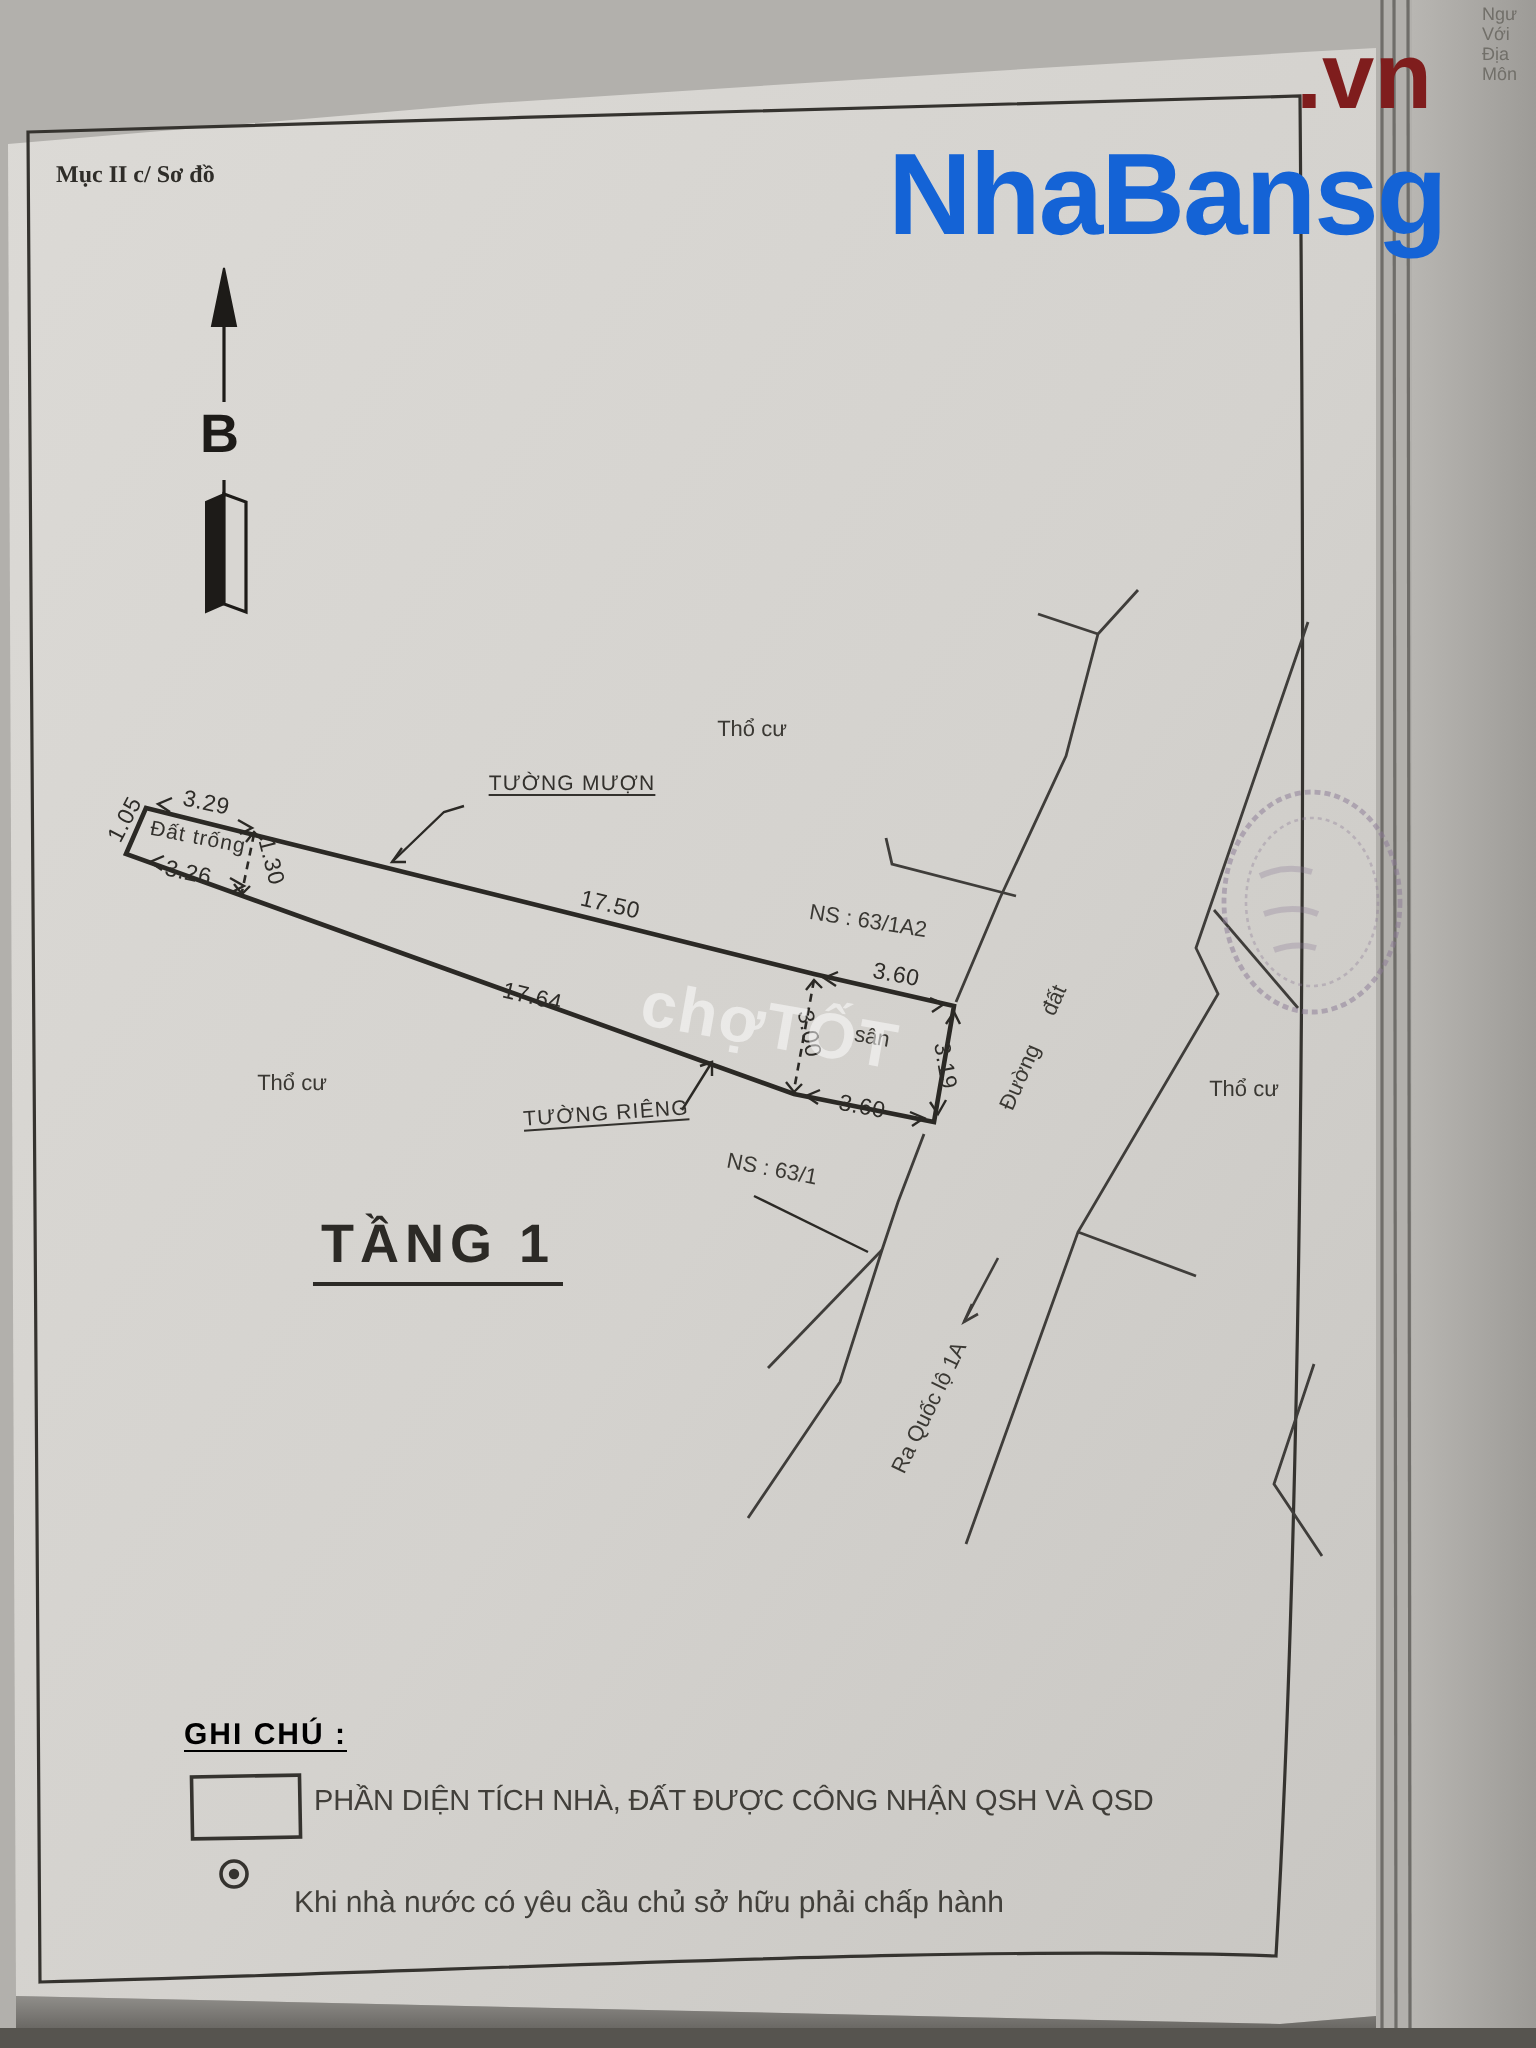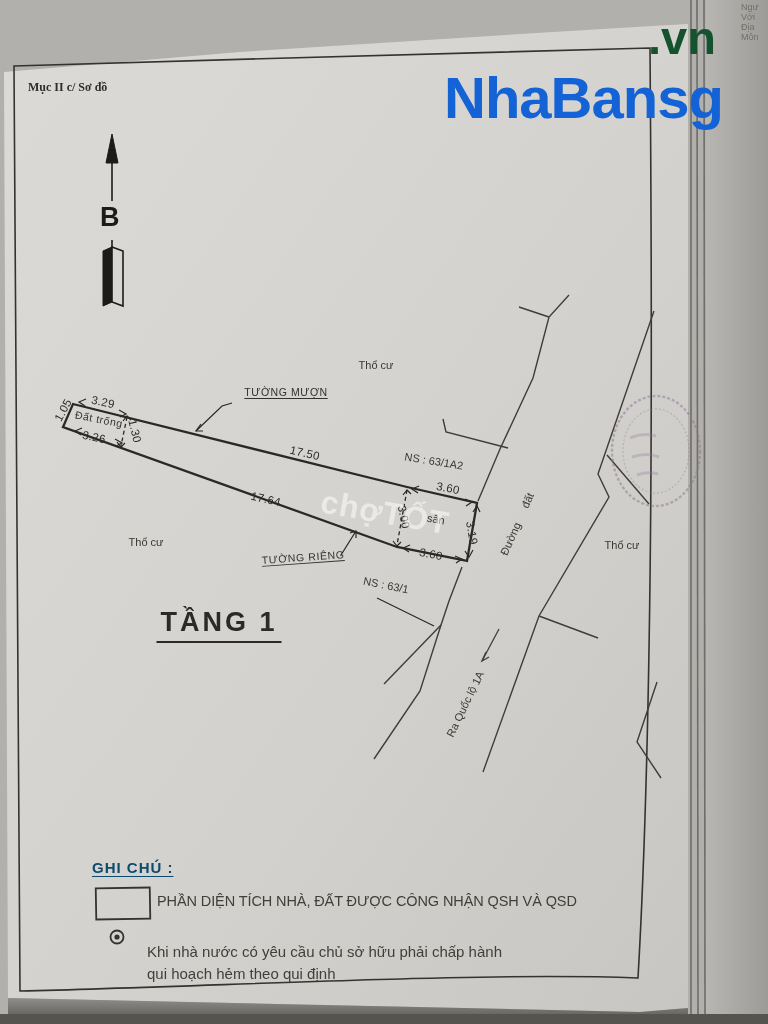--- a/index.html
+++ b/index.html
@@ -9,26 +9,26 @@
   .abs{position:absolute;white-space:nowrap;}
   .ctr{transform:translate(-50%,-50%);transform-origin:center;}
   .lbl{font-size:10.5px;letter-spacing:.6px;color:#33312d;}
   .lbl-u{text-decoration:underline;text-underline-offset:2px;}
   .dim{font-size:11.5px;color:#2e2c28;letter-spacing:.3px;}
   .small-cap{font-size:11px;color:#3a3833;}
   .muc{font-family:"Liberation Serif",serif;font-size:12px;font-weight:600;color:#2f2d29;}
   .north-b{font-size:27px;font-weight:700;color:#1d1b18;}
   .tang{font-size:27px;font-weight:600;letter-spacing:3px;color:#2c2a26;
         border-bottom:2.5px solid #2c2a26;padding:0 4px 3px 4px;}
-  .legend-h{font-size:15px;font-weight:600;letter-spacing:1px;color:#0c4a6e;
+  .legend-h{font-size:15px;font-weight:600;letter-spacing:1px;color:#000000;
             text-decoration:underline;text-underline-offset:3px;}
   .legend-t1{font-size:14.5px;color:#413f3a;letter-spacing:-.1px;}
   .legend-t{font-size:15px;color:#413f3a;}
   .brand{font-size:58px;font-weight:700;color:#1463d6;letter-spacing:-1px;}
-  .vn{font-size:47px;font-weight:700;color:#14532d;}
+  .vn{font-size:47px;font-weight:700;color:#7f1d1d;}
   .chotot{font-size:32px;font-weight:700;color:rgba(255,255,255,.52);letter-spacing:1px;}
   .frag{font-size:9px;line-height:10px;color:#716f69;width:28px;overflow:hidden;}
 </style>
 </head>
 <body>
 
 <div id="stage">
 
   <svg id="gfx" viewBox="0 0 768 1024">
     <defs>
@@ -155,21 +155,20 @@
   <span class="abs dim ctr" style="left:448px;top:488px;transform:translate(-50%,-50%) rotate(11deg);">3.60</span>
   <span class="abs dim ctr" style="left:431px;top:554px;transform:translate(-50%,-50%) rotate(11deg);">3.60</span>
   <span class="abs dim ctr" style="left:404px;top:517px;transform:translate(-50%,-50%) rotate(79deg);">3.00</span>
   <span class="abs dim ctr" style="left:472px;top:533px;transform:translate(-50%,-50%) rotate(80deg);">3.19</span>
 
   <span class="abs tang ctr" style="left:219px;top:625px;">TẦNG 1</span>
 
   <span class="abs legend-h" style="left:92px;top:859px;">GHI CHÚ :</span>
   <span class="abs legend-t1" style="left:157px;top:893px;">PHẦN DIỆN TÍCH NHÀ, ĐẤT ĐƯỢC CÔNG NHẬN QSH VÀ QSD</span>
   <span class="abs legend-t" style="left:147px;top:943px;">Khi nhà nước có yêu cầu chủ sở hữu phải chấp hành</span>
-  <span class="abs legend-t" style="left:147px;top:965px;">qui hoạch hẻm theo qui định</span>
 
   <div class="abs frag" style="left:741px;top:2px;">
     <div>Ngư</div>
     <div>Với</div>
     <div>Địa</div>
     <div>Môn</div>
   </div>
 
   <span class="abs chotot ctr" style="left:385px;top:513px;transform:translate(-50%,-50%) rotate(10deg);">chợTỐT</span>
   <span class="abs vn" style="left:648px;top:10px;">.vn</span>

